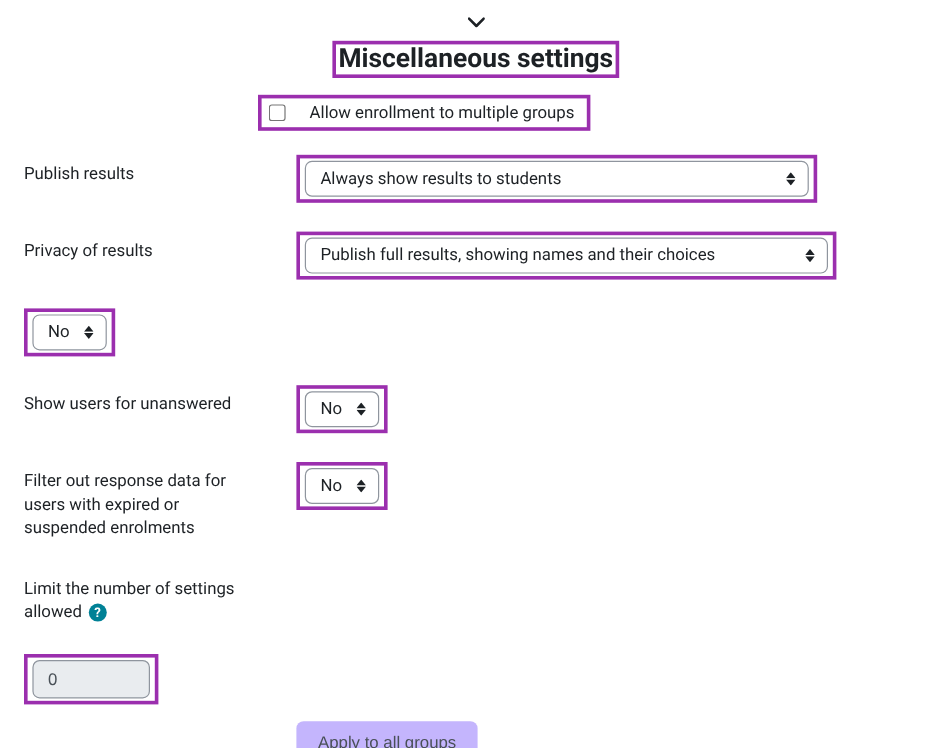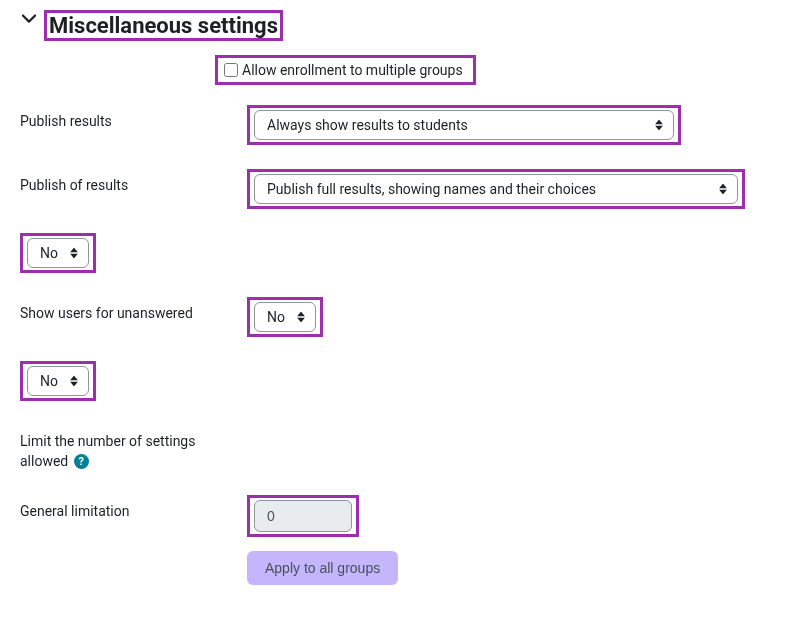--- a/index.html
+++ b/index.html
@@ -6,23 +6,24 @@
     body {
       font-family: -apple-system, BlinkMacSystemFont, "Segoe UI", Roboto, Arial, sans-serif;
       font-size: 14px;
       color: #1d2125;
       background: #fff;
       padding: 10px 20px;
       width: 793px;
     }
     .section-header {
       display: flex;
-      align-items: flex-start;
+      align-items: center;
       gap: 6px;
       margin-bottom: 14px;
+      flex-direction: column;
     }
     .section-header h2 {
       font-size: 22px;
       font-weight: 700;
       color: #1d2125;
     }
     .chevron {
       display: inline-flex;
       align-items: center;
       justify-content: center;
@@ -74,35 +75,35 @@
       border: 1px solid #8f959e;
       border-radius: 6px;
       background: #fff;
       padding: 6px 30px 6px 12px;
       font-size: 14px;
       color: #1d2125;
       cursor: pointer;
       user-select: none;
     }
     .custom-select.wide { width: 420px; }
-    .custom-select.wider { width: 484px; }
+    .custom-select.wider { width: 436px; }
     .select-caret {
       position: absolute;
       right: 10px;
       top: 50%;
       transform: translateY(-50%);
       display: inline-flex;
       flex-direction: column;
       gap: 1px;
     }
     .select-caret svg { width: 8px; height: 5px; display: block; }
     .checkbox-row {
       display: flex;
       align-items: center;
-      gap: 4px;
+      gap: 20px;
       padding: 2px 6px 2px 2px;
     }
     .checkbox-row input[type="checkbox"] {
       width: 14px;
       height: 14px;
       cursor: pointer;
     }
     .text-input {
       border: 1px solid #8f959e;
       border-radius: 6px;
@@ -159,21 +160,21 @@
           <svg viewBox="0 0 8 5">
               <path d="M0 0l4 5 4-5z" fill="#1d2125"></path>
             </svg>
         </span>
       </span>
     </span>
   </div>
 </div>
 
 <div class="form-row">
-  <div class="label-col">Publish of results</div>
+  <div class="label-col">Privacy of results</div>
   <div class="control-col">
     <span class="hl">
       <span class="custom-select wider">
         <span>Publish full results, showing names and their choices</span>
         <span class="select-caret">
           <svg viewBox="0 0 8 5">
               <path d="M0 5l4-5 4 5z" fill="#1d2125"></path>
             </svg>
           <svg viewBox="0 0 8 5">
               <path d="M0 0l4 5 4-5z" fill="#1d2125"></path>
@@ -215,20 +216,21 @@
           <svg viewBox="0 0 8 5">
               <path d="M0 0l4 5 4-5z" fill="#1d2125"></path>
             </svg>
         </span>
       </span>
     </span>
   </div>
 </div>
 
 <div class="form-row">
+  <div class="label-col">Filter out response data for users with expired or suspended enrolments</div>
   <div class="control-col">
     <span class="hl">
       <span class="custom-select">
         <span>No</span>
         <span class="select-caret">
           <svg viewBox="0 0 8 5">
               <path d="M0 5l4-5 4 5z" fill="#1d2125"></path>
             </svg>
           <svg viewBox="0 0 8 5">
               <path d="M0 0l4 5 4-5z" fill="#1d2125"></path>
@@ -240,21 +242,20 @@
 </div>
 
 <div class="form-row">
   <div class="label-col">
     <span>Limit the number of settings allowed</span>
     <span class="help-icon">?</span>
   </div>
 </div>
 
 <div class="form-row" style="margin-bottom:14px;">
-  <div class="label-col">General limitation</div>
   <div class="control-col">
     <span class="hl">
       <input class="text-input" type="text" value="0" style="">
     </span>
   </div>
 </div>
 
 <div class="form-row">
   <div class="label-col"></div>
   <div class="control-col">

